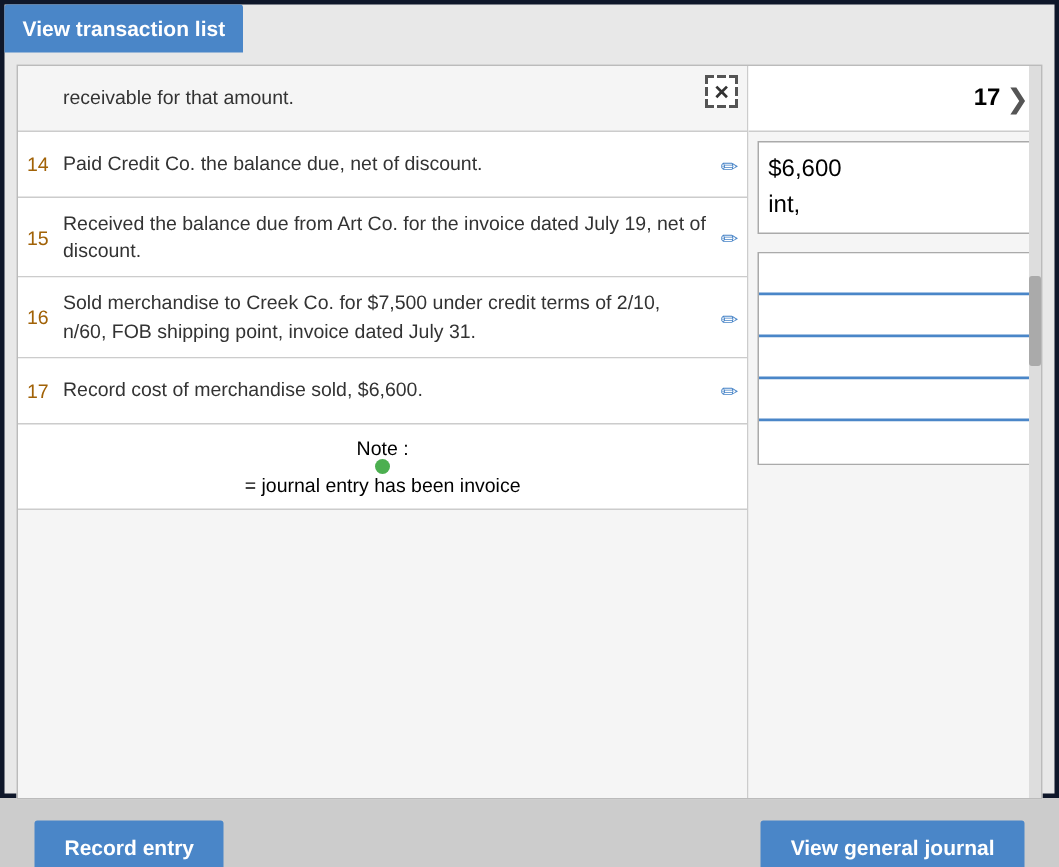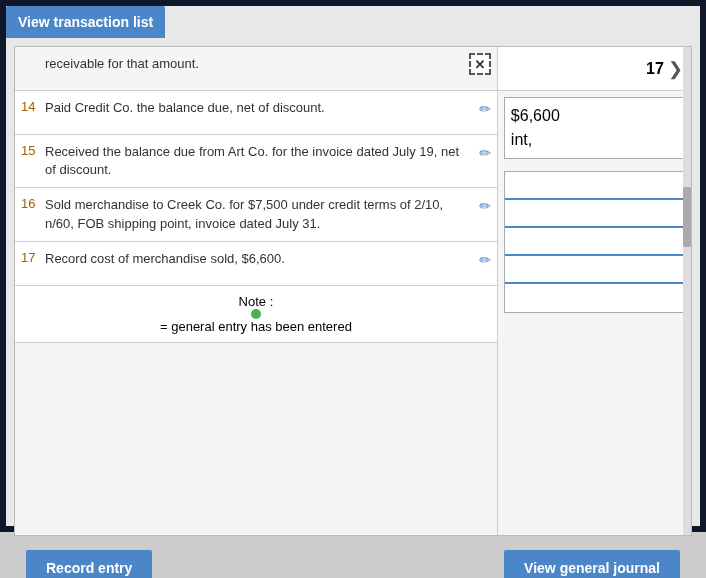--- a/index.html
+++ b/index.html
@@ -10,21 +10,21 @@
       width: 706px;
       height: 578px;
       display: flex;
       align-items: flex-start;
       justify-content: flex-start;
     }
     .outer-container {
       width: 706px;
       height: 532px;
       background: #e8e8e8;
-      border: 6px solid #0f172a;
+      border: 3px solid #0f172a;
       position: relative;
     }
     .tab-header {
       background: #4a86c8;
       color: white;
       font-weight: bold;
       font-size: 14px;
       padding: 8px 12px;
       display: inline-block;
       border-radius: 2px 2px 0 0;
@@ -60,21 +60,21 @@
       cursor: pointer;
       z-index: 10;
       color: #333;
     }
     .transaction-list {
       padding: 0;
       margin-top: 0;
     }
     .transaction-row {
       display: flex;
-      align-items: flex-start;
+      align-items: center;
       border-bottom: 1px solid #ccc;
       padding: 8px 6px;
       position: relative;
       background: white;
       min-height: 44px;
     }
     .transaction-row:first-child {
       background: #f5f5f5;
       border-bottom: 1px solid #ccc;
     }
@@ -228,21 +228,21 @@
 
         <div class="transaction-row">
           <span class="row-num">17</span>
           <span class="row-text">Record cost of merchandise sold, $6,600.</span>
           <span class="edit-icon">✏</span>
         </div>
 
         <div class="note-row">
           <span>Note : </span>
           <span class="green-dot"></span>
-          <span> = general entry has been entered</span>
+          <span> = journal entry has been invoice</span>
         </div>
       </div>
     </div>
 
     <div class="right-panel">
 
       <div class="right-top">
         <span class="nav-num">17</span>
         <span class="nav-arrow">❯</span>
       </div>

